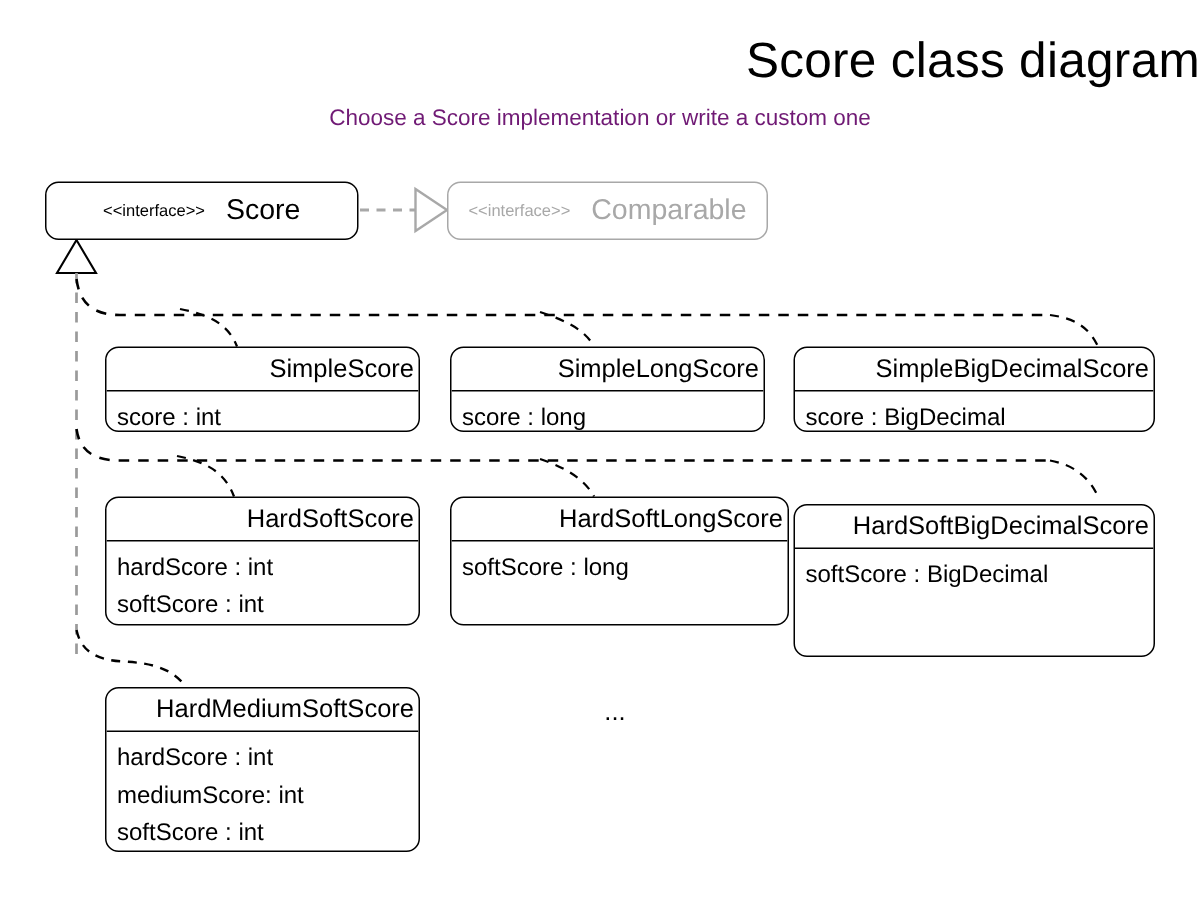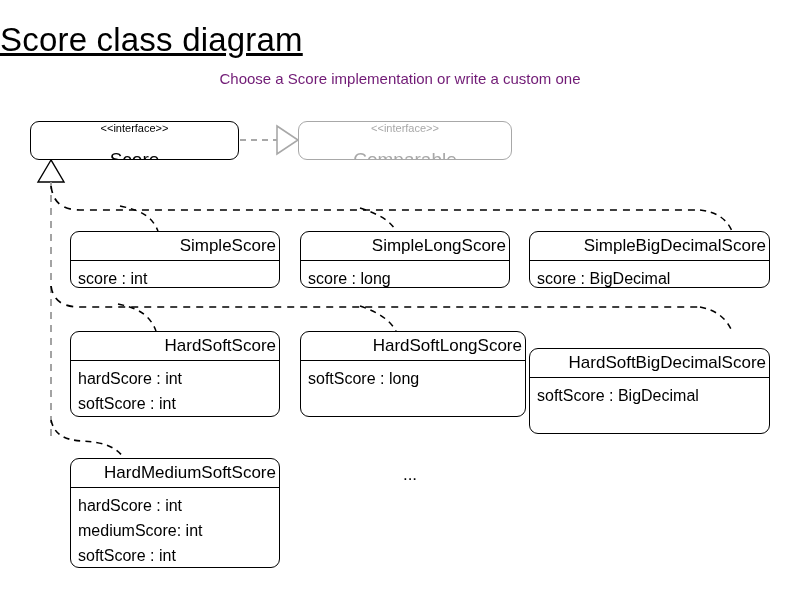--- a/index.html
+++ b/index.html
@@ -22,27 +22,26 @@
     width: 800px;
     height: 600px;
   }
 
   
   .page-title {
     position: absolute;
     left: 0;
     top: 20px;
     width: 800px;
-    text-align: left;
+    text-align: right;
     font-size: 33px;
     font-weight: normal;
     letter-spacing: 0.2px;
     line-height: 40px;
     color: #000;
-    text-decoration: underline;
   }
   .page-subtitle {
     position: absolute;
     left: 0;
     top: 69px;
     width: 800px;
     text-align: center;
     font-size: 15px;
     font-weight: normal;
     line-height: 20px;
@@ -68,23 +67,22 @@
     background: #ffffff;
     overflow: hidden;
   }
   .uml-box.iface-muted {
     border-color: #a8a8a8;
     color: #a8a8a8;
   }
 
   .iface-box {
     display: flex;
-    flex-direction: column;
     align-items: center;
-    justify-content: flex-start;
+    justify-content: center;
     gap: 14px;
   }
   .stereotype {
     font-size: 11px;
     line-height: 12px;
     text-align: center;
   }
   .iface-name {
     font-size: 19px;
     line-height: 23px;
@@ -200,21 +198,21 @@
     </div>
   </div>
 
   <div class="uml-box" style="left:300px; top:331px; width:226px; height:86px;">
     <div class="class-title">HardSoftLongScore</div>
     <div class="class-attrs">
       <div class="attr">softScore : long</div>
     </div>
   </div>
 
-  <div class="uml-box" style="left:529px; top:348px; width:241px; height:86px;">
+  <div class="uml-box" style="left:529px; top:336px; width:241px; height:102px;">
     <div class="class-title">HardSoftBigDecimalScore</div>
     <div class="class-attrs">
       <div class="attr">softScore : BigDecimal</div>
     </div>
   </div>
 
   <div class="uml-box" style="left:70px; top:458px; width:210px; height:110px;">
     <div class="class-title">HardMediumSoftScore</div>
     <div class="class-attrs">
       <div class="attr">hardScore : int</div>

